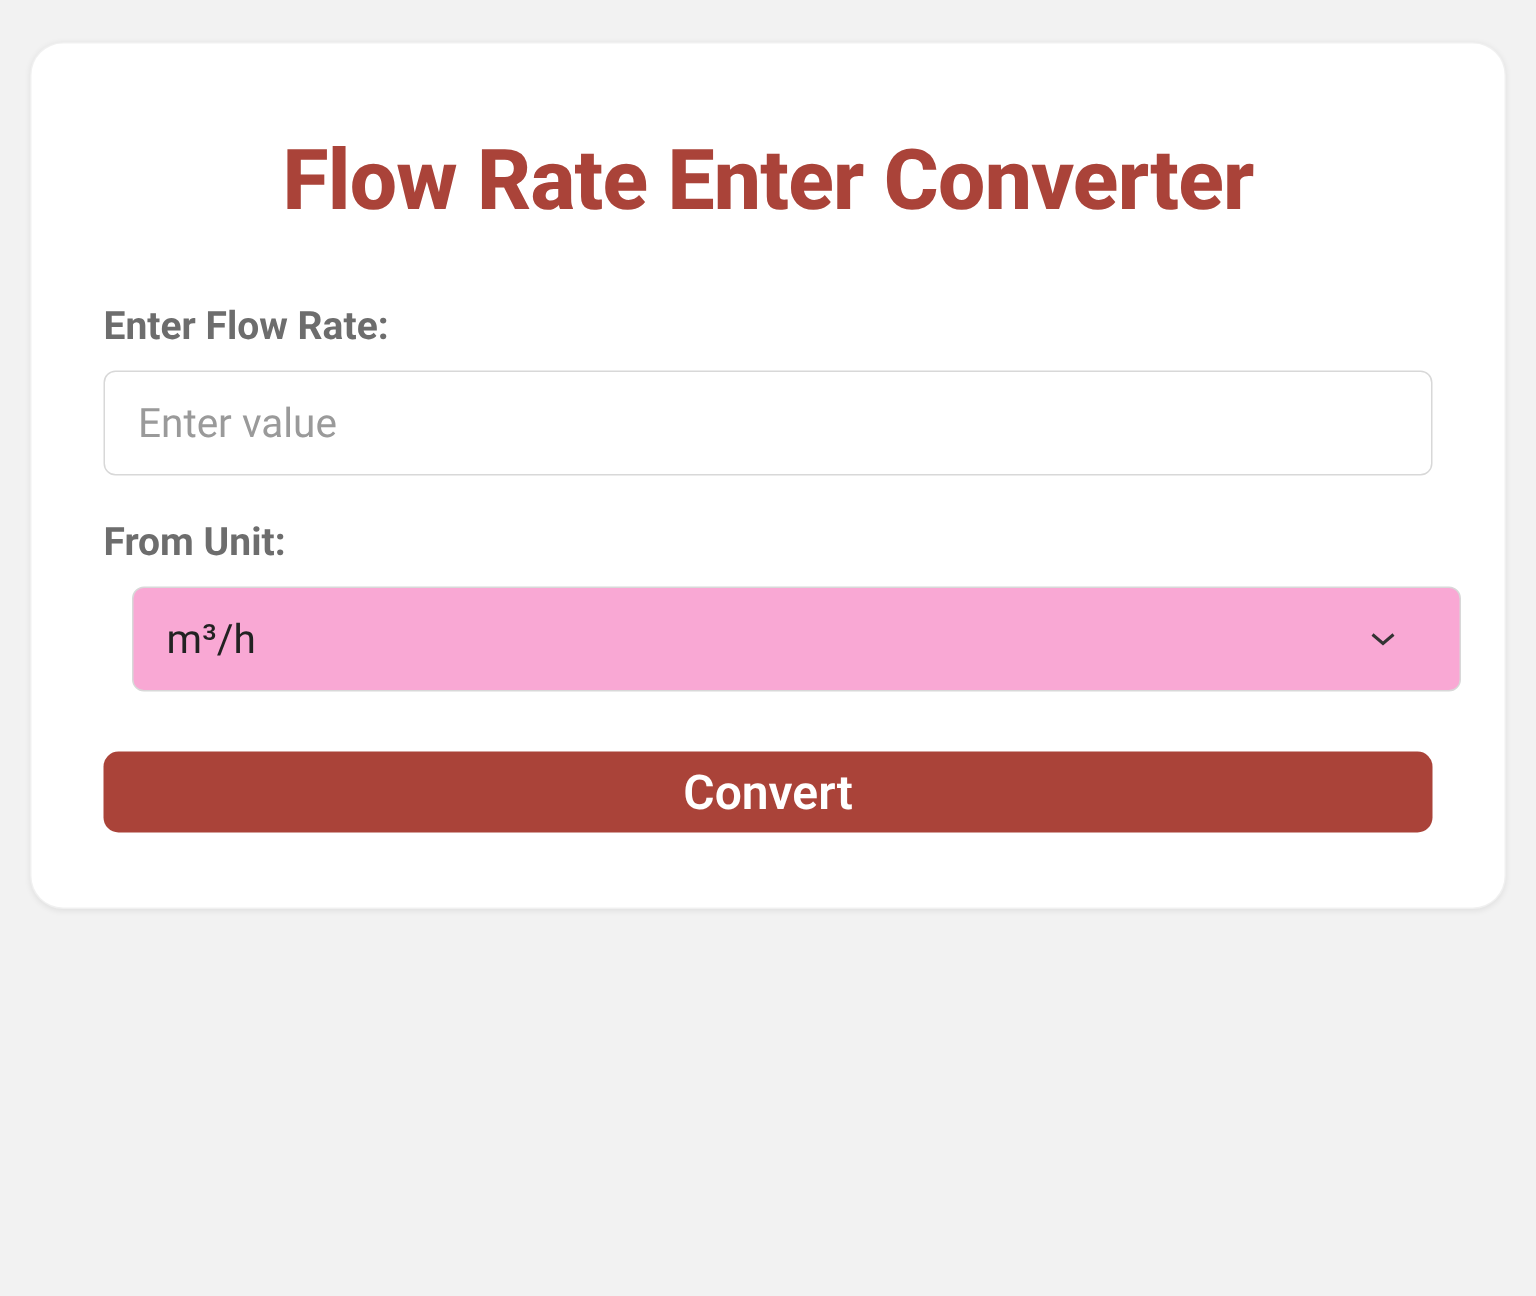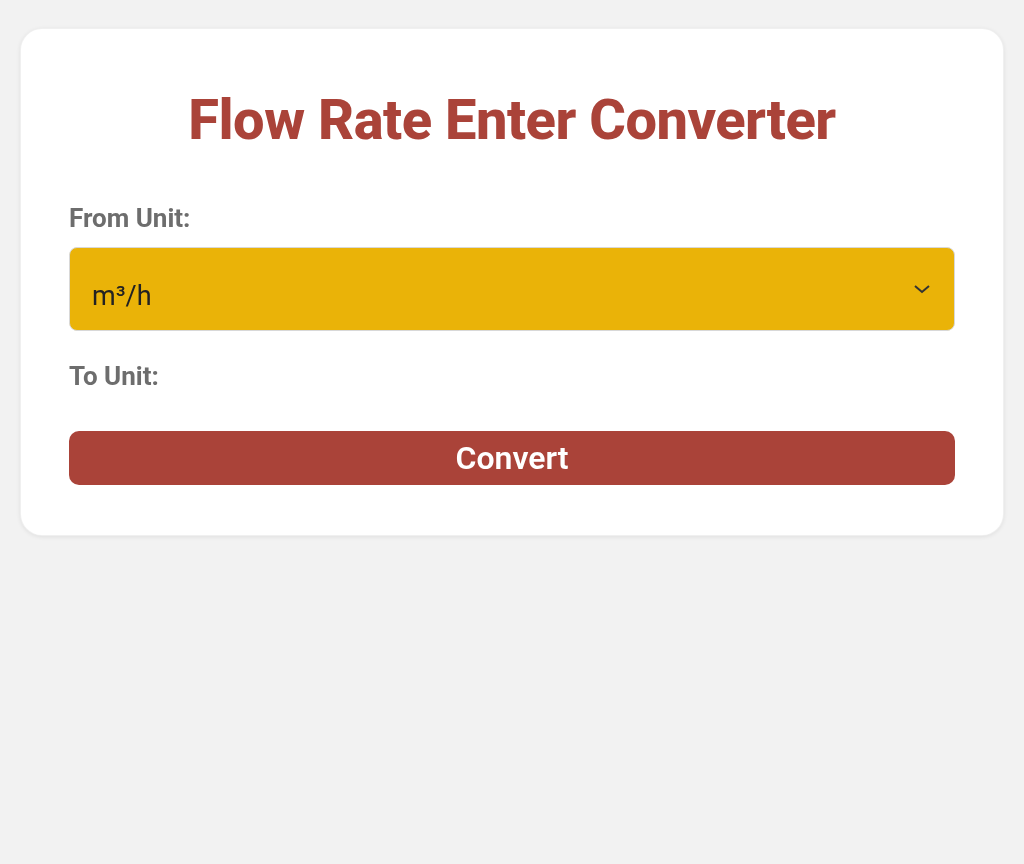--- a/index.html
+++ b/index.html
@@ -63,32 +63,33 @@
       color: #9a9a9a;
     }
 
     .select-wrapper {
       position: relative;
       width: 100%;
     }
 
     .select-field {
       width: 100%;
-      padding: 32px 52px 18px 22px;
+      padding: 18px 52px 18px 22px;
       font-size: 27px;
       border: 1px solid #d8d8d8;
       border-radius: 8px;
       outline: none;
       color: #222;
       font-family: inherit;
-      background-color: #eab308;
+      background-color: #f9a8d4;
       appearance: none;
       -webkit-appearance: none;
       -moz-appearance: none;
       cursor: pointer;
+      margin-left: 19px;
     }
 
     .chevron {
       position: absolute;
       right: 24px;
       top: 50%;
       transform: translateY(-50%);
       pointer-events: none;
       width: 18px;
       height: 18px;
@@ -118,33 +119,36 @@
       margin-top: 10px;
       font-family: inherit;
     }
   </style>
 </head>
 <body>
 
 <div class="card">
   <h1 class="title">Flow Rate Enter Converter</h1>
 
+  <div class="form-group">
+    <label class="label">Enter Flow Rate:</label>
+    <input type="text" class="input-field" placeholder="Enter value" style="">
+  </div>
 
   <div class="form-group">
     <label class="label">From Unit:</label>
     <div class="select-wrapper">
       <select class="select-field">
         <option>m³/h</option>
       </select>
       <span class="chevron">
         <svg viewBox="0 0 16 10">
             <polyline points="1,2 8,8 15,2"></polyline>
           </svg>
       </span>
     </div>
   </div>
 
   <div class="form-group">
-    <label class="label">To Unit:</label>
   </div>
 
   <button class="convert-button">Convert</button>
 </div>
 
 </body></html>

